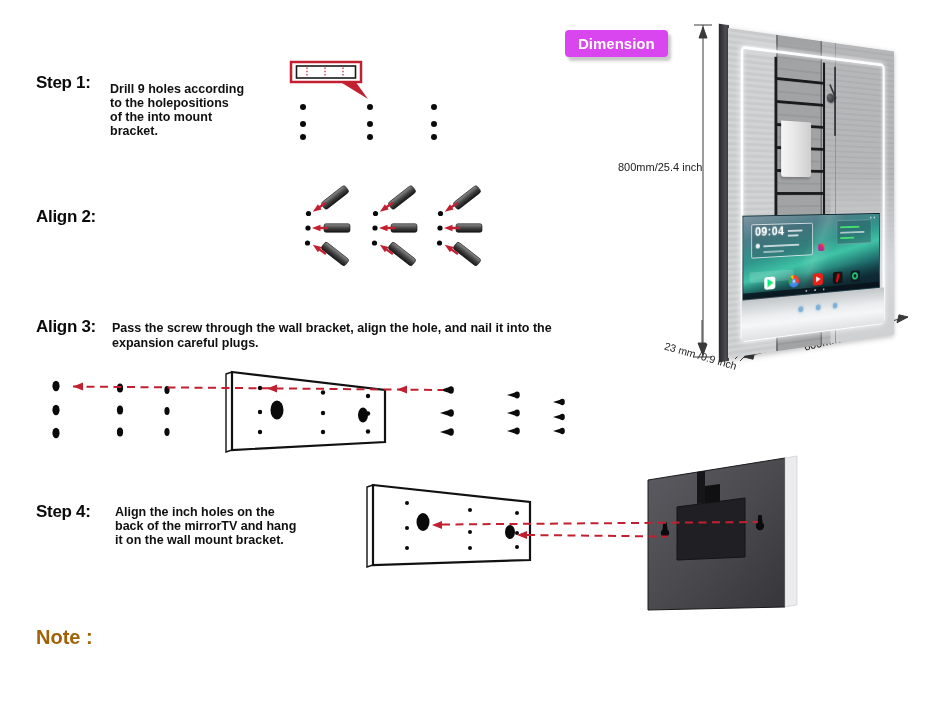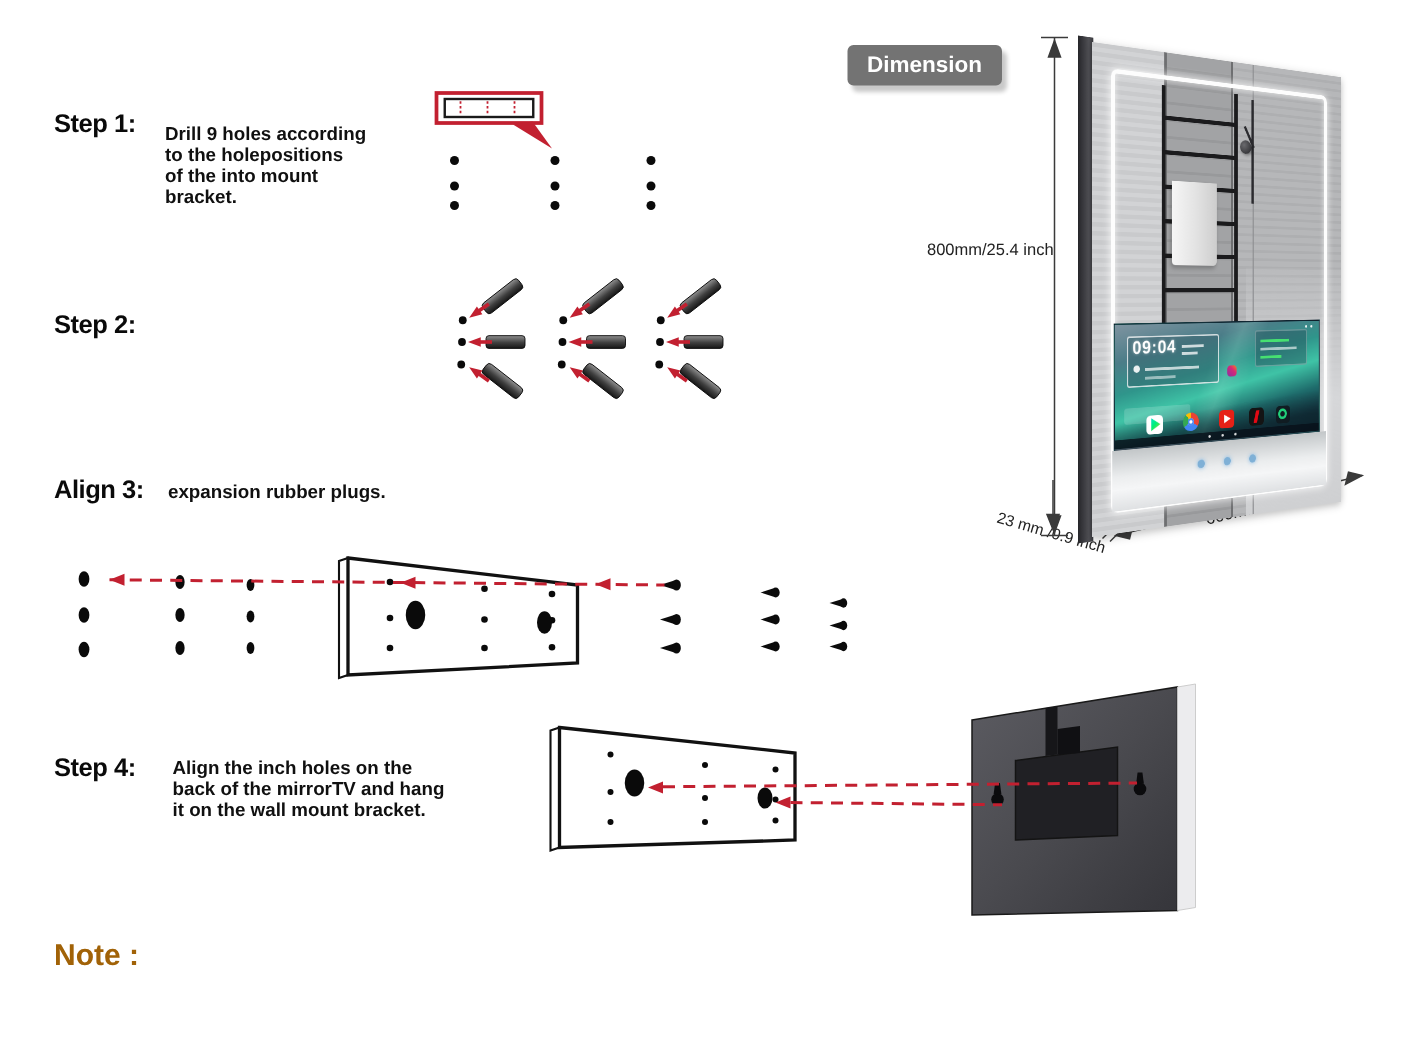--- a/index.html
+++ b/index.html
@@ -4,21 +4,21 @@
 <style>
   html,body{margin:0;padding:0;background:#fff;}
   #canvas{position:relative;width:940px;height:705px;background:#fff;overflow:hidden;
           font-family:"Liberation Sans","DejaVu Sans",sans-serif;color:#0d0d0d;}
   .abs{position:absolute;}
   .step-label{font-weight:bold;font-size:17px;letter-spacing:-0.3px;color:#0a0a0a;white-space:nowrap;text-align:right;}
   .step-text{font-weight:bold;font-size:12.5px;line-height:14px;color:#101010;white-space:nowrap;}
   .step-text div{white-space:nowrap;}
   .note-label{font-weight:bold;font-size:20px;color:#a16207;}
   .note-text{font-weight:bold;font-size:13px;line-height:15.5px;color:#101010;white-space:nowrap;}
-  .dim-badge{left:565px;top:30px;background:#737373;color:#fff;font-weight:bold;font-size:15px;
+  .dim-badge{left:565px;top:30px;background:#d946ef;color:#fff;font-weight:bold;font-size:15px;
              padding:5px 13px;border-radius:4px;box-shadow:3px 4px 3px #c9c9c9;}
   .dim-label{font-size:11px;color:#222;white-space:nowrap;}
   svg{position:absolute;overflow:visible;}
 
   
   .mirror-wrap{left:728px;top:28px;width:212px;height:330px;
                transform:perspective(520px) rotateY(24deg);transform-origin:0 50%;}
   .m-side{position:absolute;left:-10px;top:-3px;width:11px;height:336px;
           background:linear-gradient(90deg,#26262a,#515156 70%,#3a3a3e);}
   .m-face{position:absolute;inset:0;background:#b2b3b5;overflow:hidden;
@@ -134,25 +134,26 @@
   </svg>
 
   <div class="abs step-label" style="left:36px;top:73px">Step 1:</div>
   <div class="abs step-text" style="left:110px;top:82px">
     <div>Drill 9 holes according</div>
     <div>to the holepositions</div>
     <div>of the into mount</div>
     <div>bracket.</div>
   </div>
 
-  <div class="abs step-label" style="left:36px;top:207px">Step 2:</div>
+  <div class="abs step-label" style="left:36px;top:207px">Align 2:</div>
 
   <div class="abs step-label" style="left:36px;top:317px">Align 3:</div>
   <div class="abs step-text" style="left:112px;top:321px;line-height:15px">
-    <div>expansion rubber plugs.</div>
+    <div>Pass the screw through the wall bracket, align the hole, and nail it into the</div>
+    <div>expansion careful plugs.</div>
   </div>
 
   <div class="abs step-label" style="left:36px;top:502px">Step 4:</div>
   <div class="abs step-text" style="left:115px;top:505px">
     <div>Align the inch holes on the</div>
     <div>back of the mirrorTV and hang</div>
     <div>it on the wall mount bracket.</div>
   </div>
 
   <div class="abs note-label" style="left:36px;top:626px">Note :</div>

